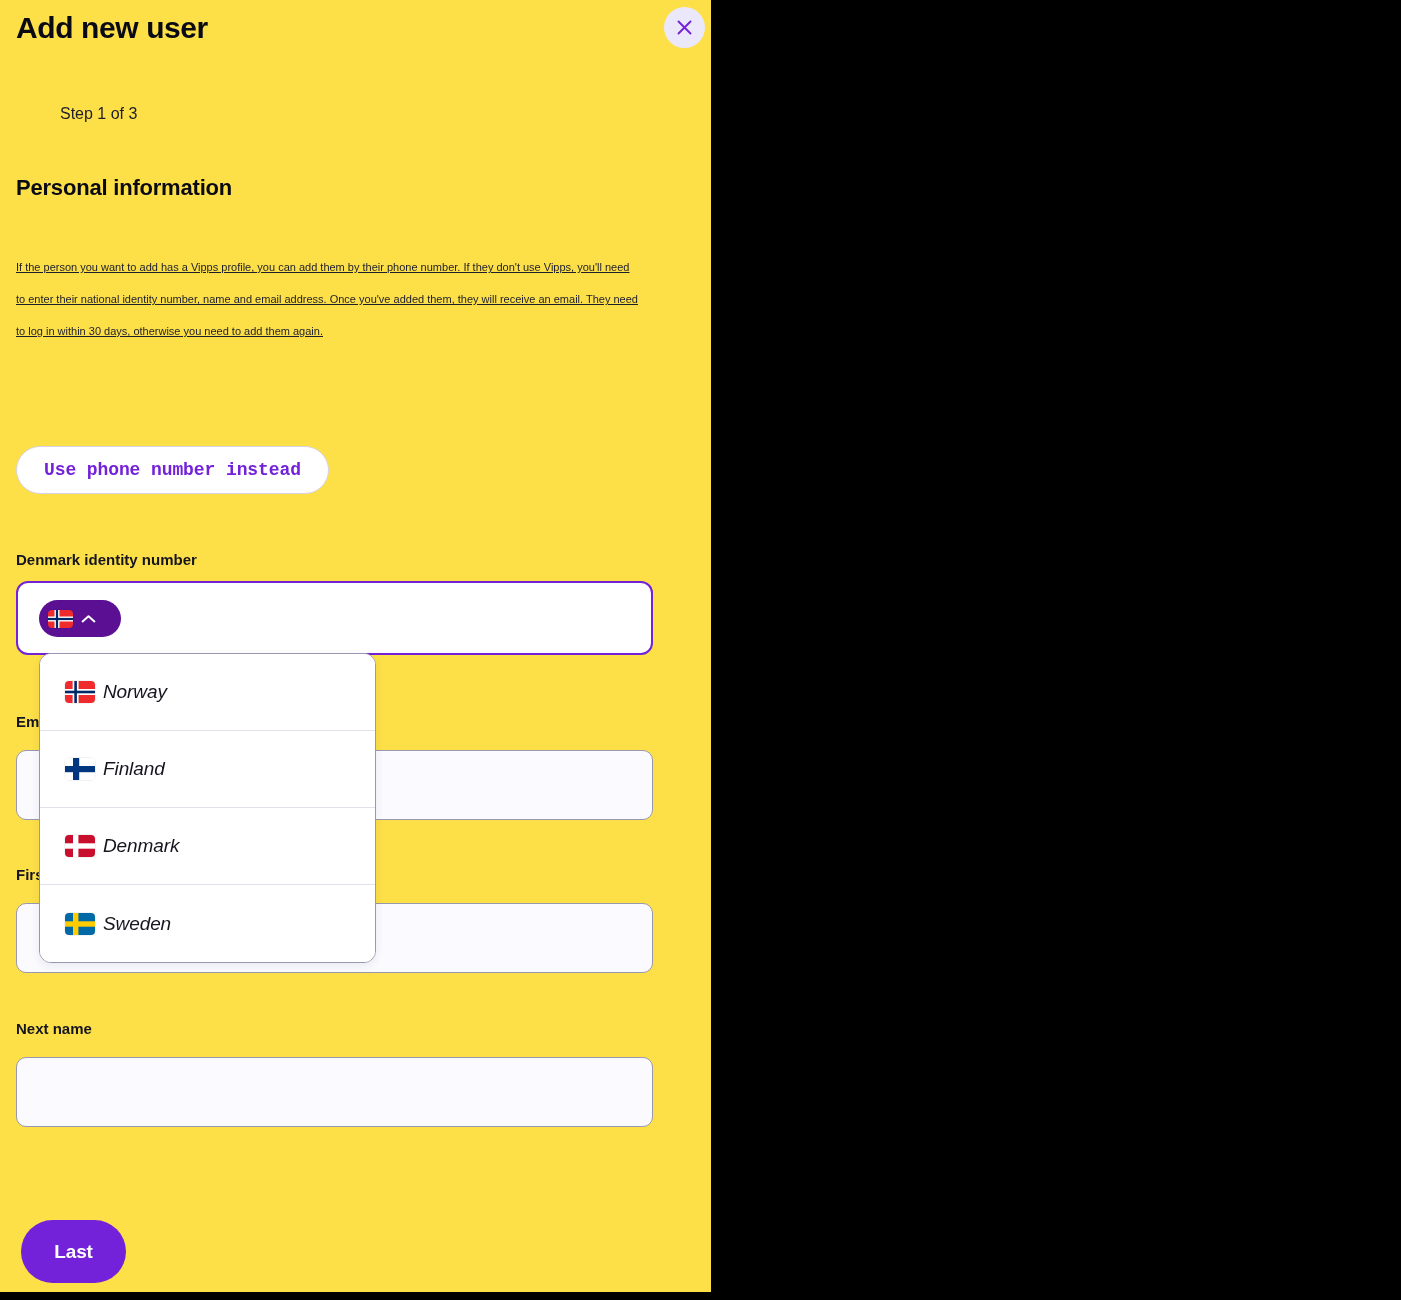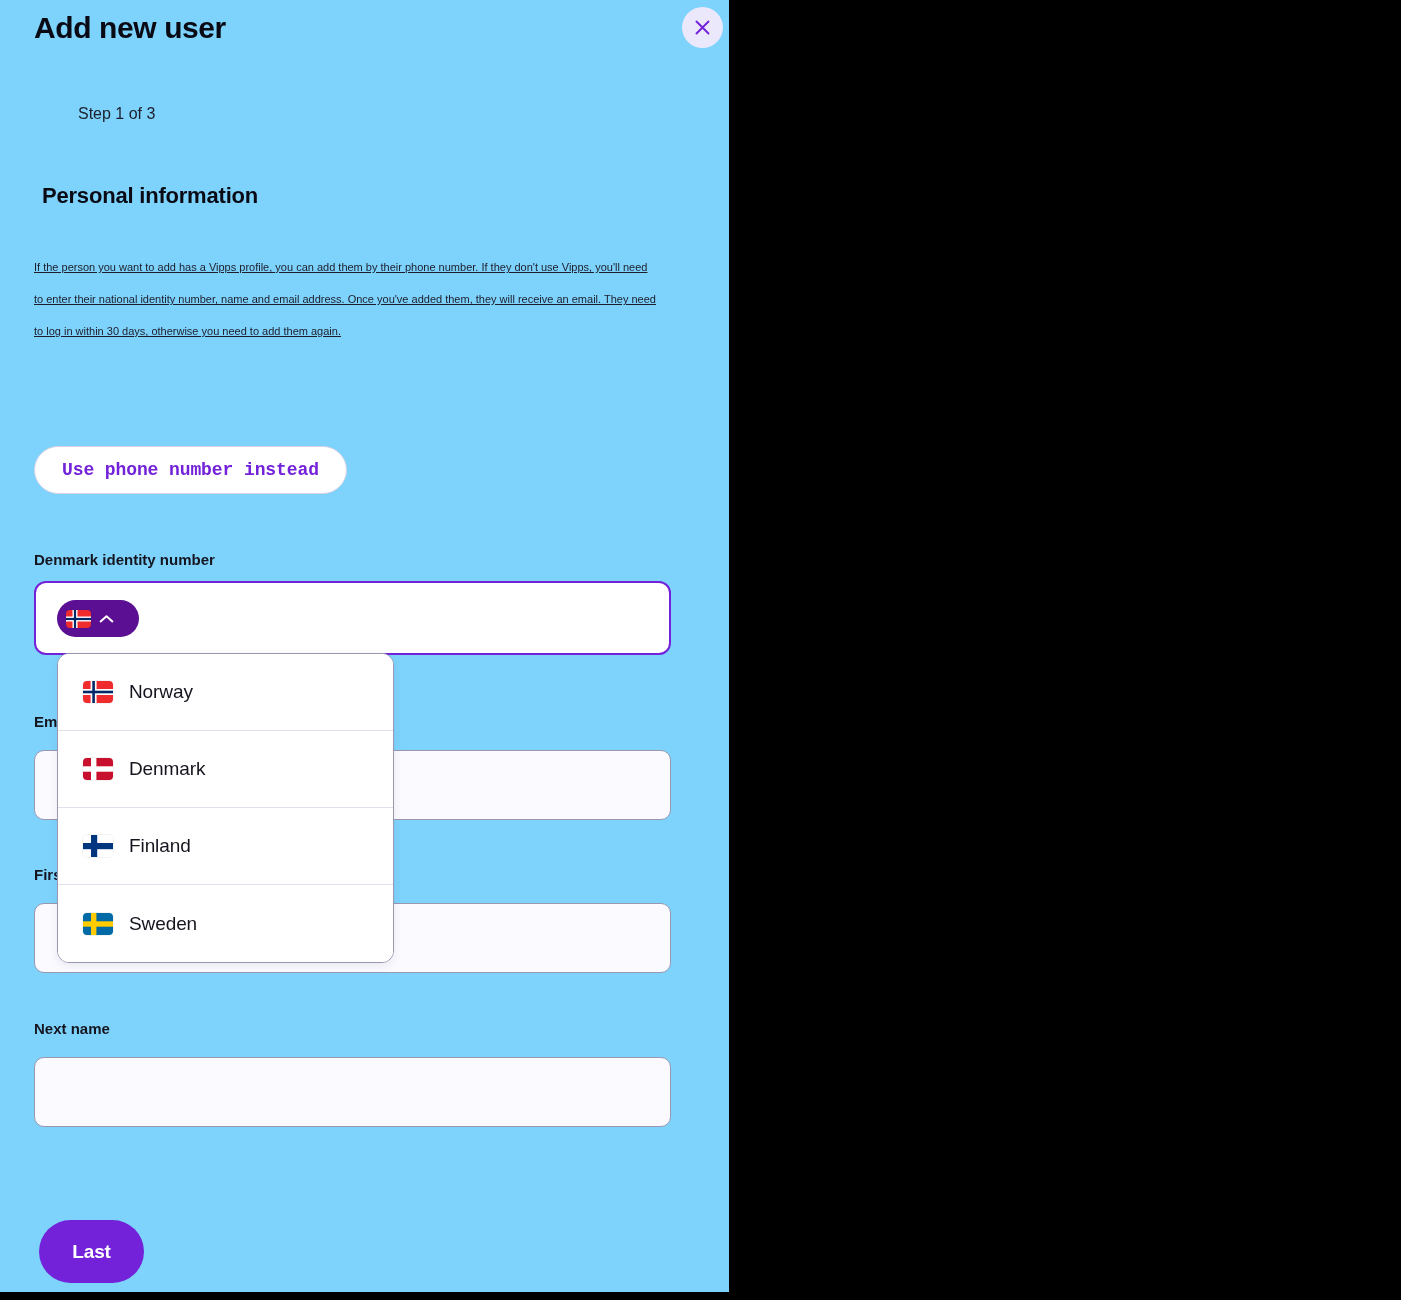--- a/index.html
+++ b/index.html
@@ -22,23 +22,22 @@
     background: #000000;
   }
 
   
   .panel {
     position: absolute;
     left: 0;
     top: 0;
     width: 711px;
     height: 1292px;
-    background: #7dd3fc;
+    background: #fde047;
     overflow: visible;
-    padding-left: 18px;
   }
 
   .panel-inner {
     position: relative;
     width: 711px;
     height: 1292px;
   }
 
   
   .modal-title {
@@ -82,21 +81,21 @@
 
   .section-title {
     position: absolute;
     left: 16px;
     top: 173px;
     font-size: 22px;
     font-weight: 700;
     letter-spacing: -0.2px;
     color: #0a0a14;
     line-height: 30px;
-    margin: 8px;
+    margin: 0;
   }
 
   .intro-text {
     position: absolute;
     left: 16px;
     top: 240px;
     width: 624px;
     font-size: 11px;
     line-height: 32px;
     color: #1d1d2b;
@@ -214,26 +213,27 @@
     border: 1.4px solid #9a97b0;
     border-radius: 12px;
     box-shadow: 0 3px 10px rgba(20,16,50,0.07);
     z-index: 40;
     overflow: hidden;
   }
   .dropdown-item {
     height: 77px;
     display: flex;
     align-items: center;
-    gap: 16px;
+    gap: 8px;
     padding: 0 0 0 25px;
     box-sizing: border-box;
     cursor: pointer;
     background: #ffffff;
     border-bottom: 1px solid #e2e0ec;
+    font-style: italic;
   }
   .dropdown-item:last-child { border-bottom: none; text-align: center; }
   .dropdown-item .opt-label {
     font-size: 19px;
     color: #15151f;
     letter-spacing: -0.1px;
   }
 
   
   .next-btn {
@@ -330,37 +330,37 @@
               <rect x="9.3" y="0" width="2.6" height="22" fill="#002868"></rect>
               <rect x="0" y="9.7" width="30" height="2.6" fill="#002868"></rect>
             </svg>
           </span>
           <span class="opt-label">Norway</span>
         </div>
 
         <div class="dropdown-item">
           <span class="flag">
             <svg width="30" height="22" viewBox="0 0 30 22">
+              <rect width="30" height="22" fill="#ffffff"></rect>
+              <rect x="8" y="0" width="6.2" height="22" fill="#003580"></rect>
+              <rect x="0" y="8" width="30" height="6.2" fill="#003580"></rect>
+            </svg>
+          </span>
+          <span class="opt-label">Finland</span>
+        </div>
+
+        <div class="dropdown-item">
+          <span class="flag">
+            <svg width="30" height="22" viewBox="0 0 30 22">
               <rect width="30" height="22" fill="#c8102e"></rect>
               <rect x="8" y="0" width="5.4" height="22" fill="#ffffff"></rect>
               <rect x="0" y="8.3" width="30" height="5.4" fill="#ffffff"></rect>
             </svg>
           </span>
           <span class="opt-label">Denmark</span>
-        </div>
-
-        <div class="dropdown-item">
-          <span class="flag">
-            <svg width="30" height="22" viewBox="0 0 30 22">
-              <rect width="30" height="22" fill="#ffffff"></rect>
-              <rect x="8" y="0" width="6.2" height="22" fill="#003580"></rect>
-              <rect x="0" y="8" width="30" height="6.2" fill="#003580"></rect>
-            </svg>
-          </span>
-          <span class="opt-label">Finland</span>
         </div>
 
         <div class="dropdown-item">
           <span class="flag">
             <svg width="30" height="22" viewBox="0 0 30 22">
               <rect width="30" height="22" fill="#006aa7"></rect>
               <rect x="8" y="0" width="5.4" height="22" fill="#fecc00"></rect>
               <rect x="0" y="8.3" width="30" height="5.4" fill="#fecc00"></rect>
             </svg>
           </span>

